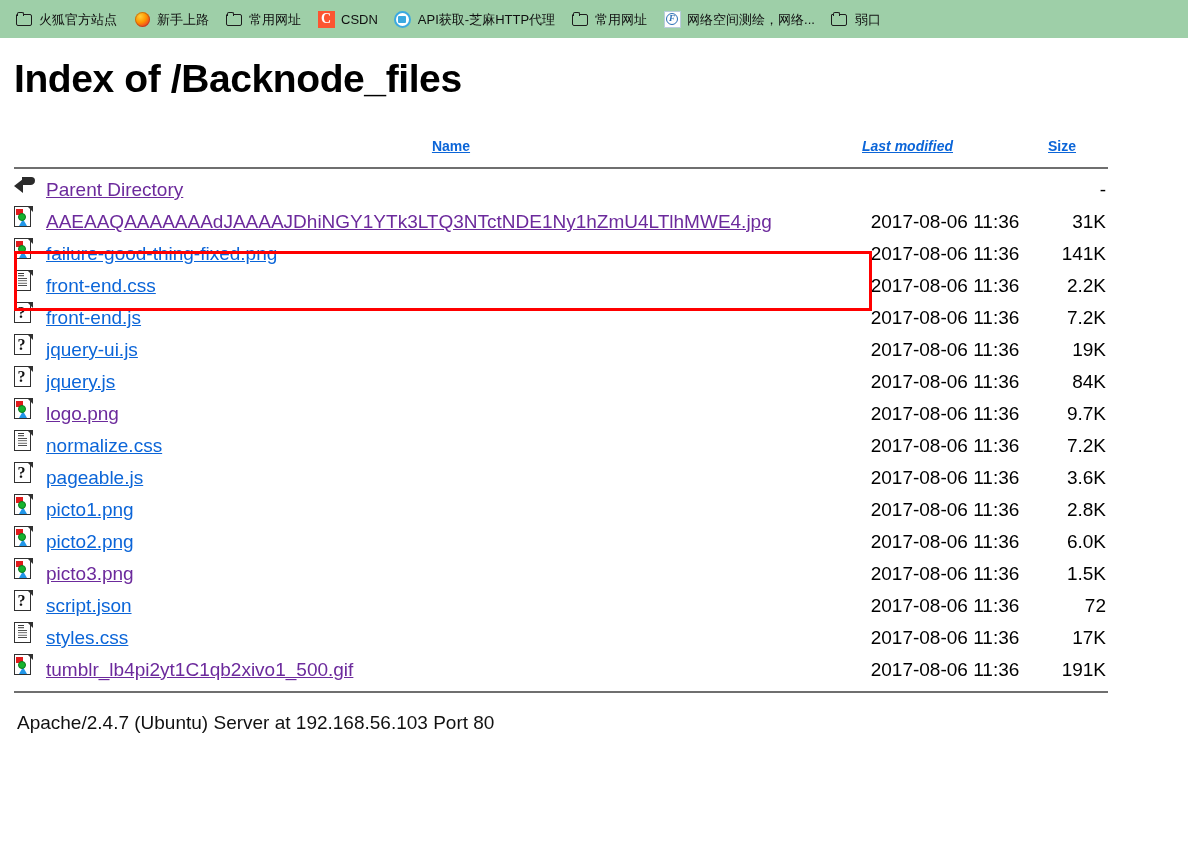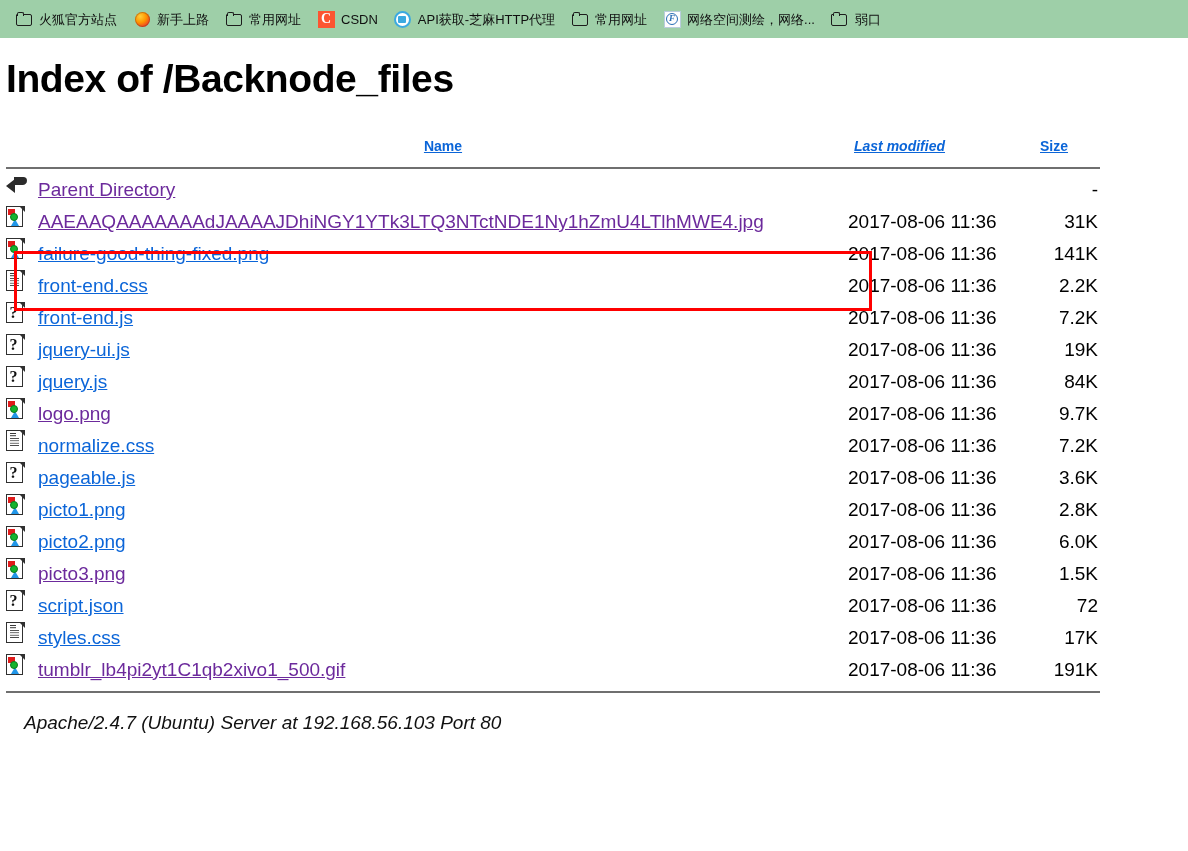--- a/index.html
+++ b/index.html
@@ -163,21 +163,21 @@
     font-family: "Liberation Serif", serif;
     font-size: 9px;
     font-weight: bold;
     line-height: 9.5px;
     text-align: center;
   }
 
   
   #page {
     position: absolute;
-    left: 0; top: 38px;
+    left: 8px; top: 38px;
     width: 1100px;
     height: 813px;
     background: #ffffff;
     padding: 0 0;
     box-sizing: border-box;
     overflow: hidden;
   }
 
   #page-title {
     font-size: 39px;
@@ -201,21 +201,21 @@
   }
   table.listing td, table.listing th {
     padding: 0;
     white-space: nowrap;
     vertical-align: middle;
     line-height: 32px;
     height: 32px;
   }
   .col-icon  { width: 32px; }
   .col-name  { width: 810px; }
-  .col-date  { width: 186px; text-align: left; padding-right: 14px !important; }
+  .col-date  { width: 186px; text-align: center; padding-right: 14px !important; }
   .col-size  { width: 58px;  text-align: right; margin-top: 37px; }
   .col-desc  { width: 140px; padding-left: 12px !important; }
 
   th.hdr { font-weight: bold; }
   th.hdr a {
     color: #0b65d8;
     text-decoration: underline;
     font-weight: bold;
     font-size: 14px;
   }
@@ -333,23 +333,22 @@
     position: absolute;
     left: 8px; top: 1px;
     width: 13px; height: 8px;
     background: #2b2b2b;
     border-radius: 0 5px 6px 0;
   }
 
   
   #footer-text {
     font-size: 19px;
-    font-style: italic;
     color: #111111;
-    margin-left: 24px;
+    margin-left: 9px;
     margin-top: 14px;
     white-space: nowrap;
   }
 
   
   #highlight-box {
     position: absolute;
     left: 14px;
     top: 251px;
     width: 858px;

